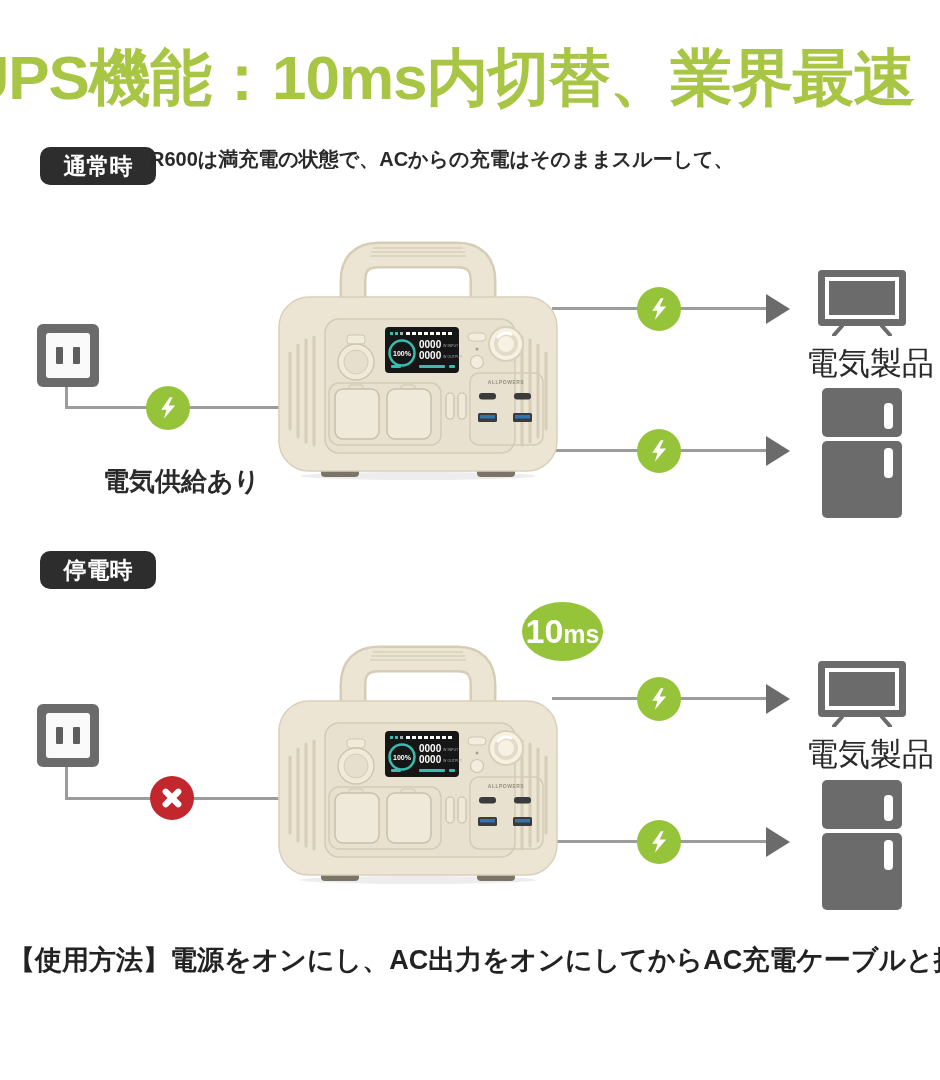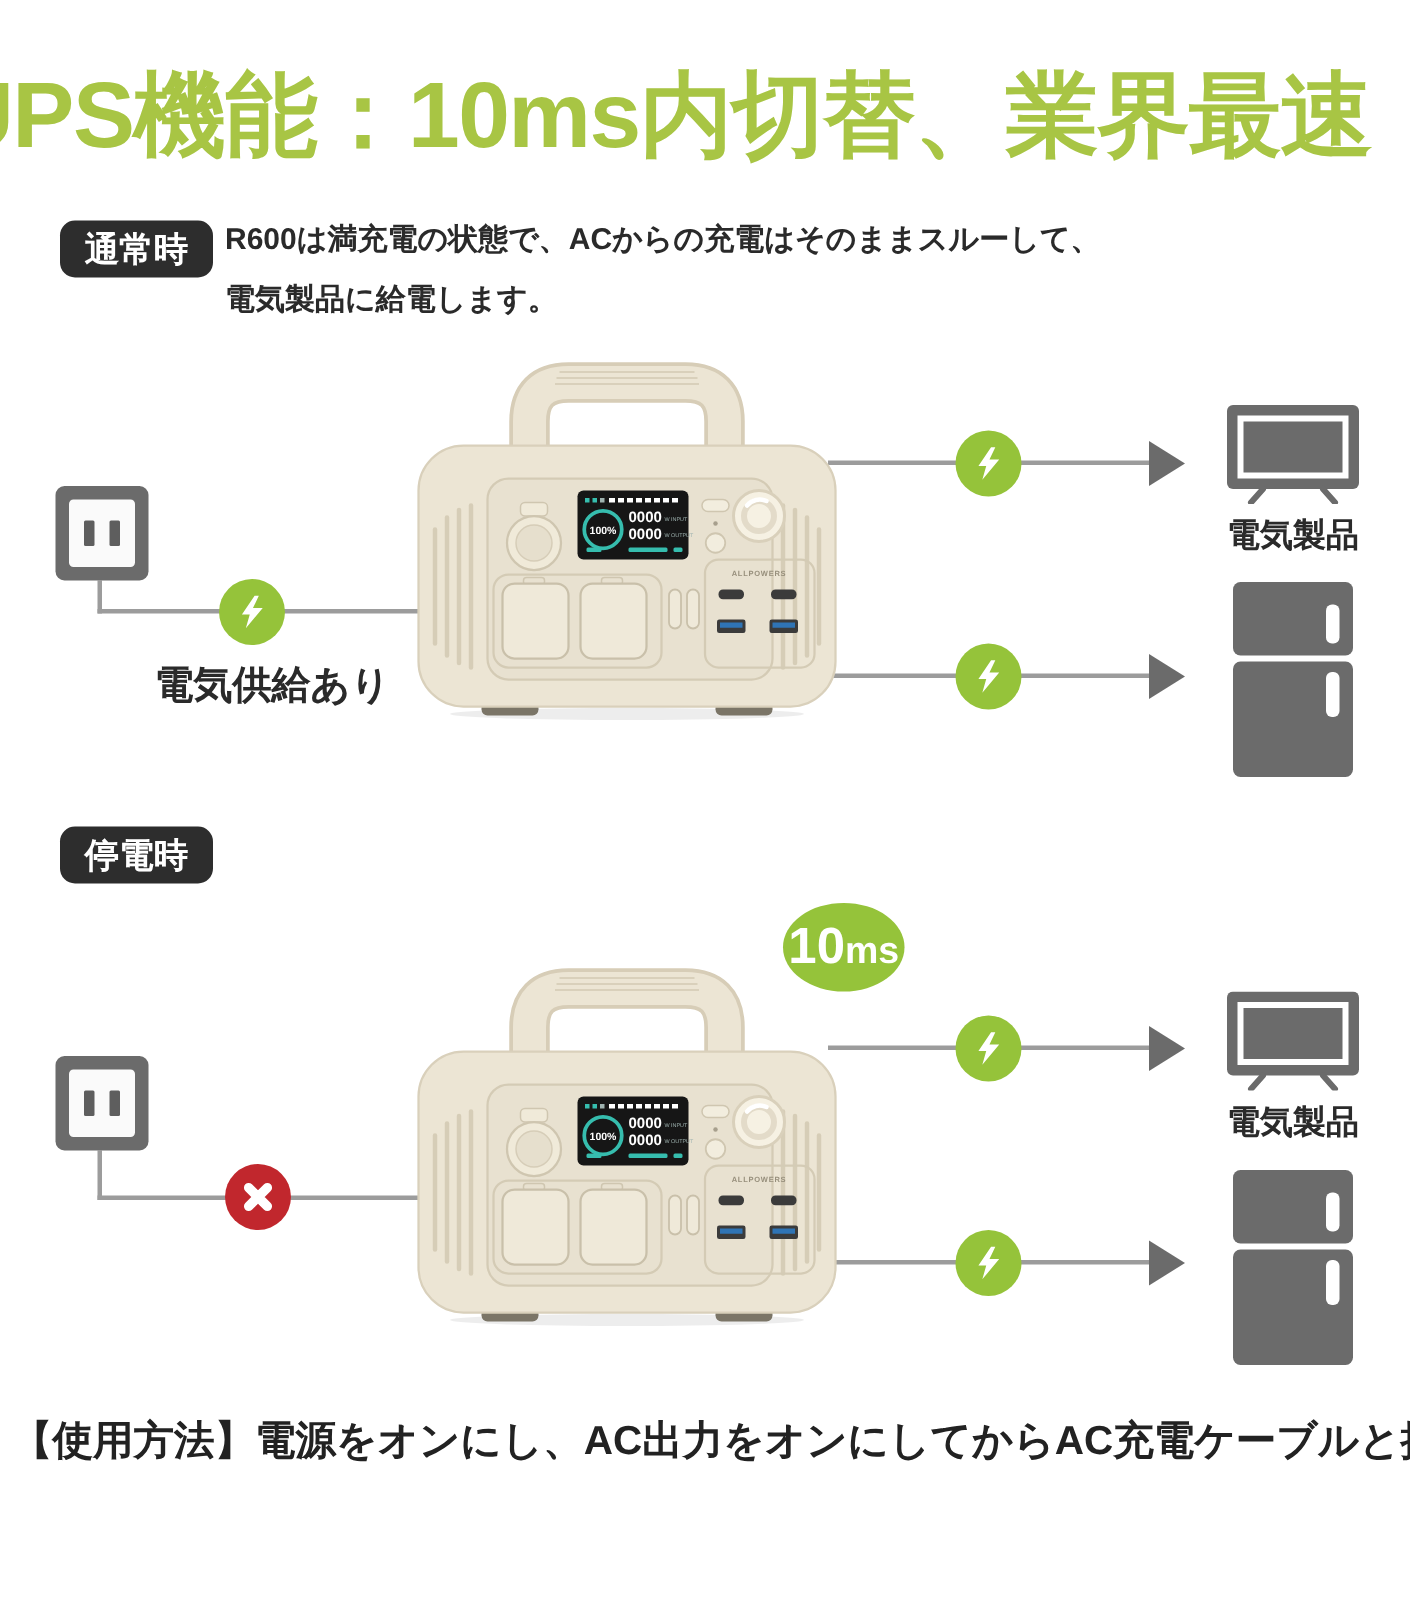--- a/index.html
+++ b/index.html
@@ -7,21 +7,21 @@
   .page{position:relative;width:940px;height:1080px;background:#fff;overflow:hidden;color:#2a2a2a;}
   .abs{position:absolute;}
 
   .title{
     top:42px;left:50%;transform:translateX(-50%);
     white-space:nowrap;font-size:62px;line-height:72px;font-weight:bold;
     color:var(--green,#a8c544);letter-spacing:-1px;
   }
 
   .badge{
-    width:102px;height:38px;background:var(--dark,#2d2d2d);color:#fff;
+    width:116px;height:38px;background:var(--dark,#2d2d2d);color:#fff;
     border-radius:10px;display:flex;align-items:center;justify-content:center;
     font-size:23px;font-weight:bold;
   }
   .desc{font-size:20px;font-weight:bold;color:#2a2a2a;white-space:nowrap;}
 
   .hline{height:3px;background:var(--line,#9c9c9c);}
   .vline{width:3px;background:var(--line,#9c9c9c);}
 
   .round-badge{
     width:44px;height:44px;border-radius:50%;
@@ -40,21 +40,21 @@
   .outlet{
     width:62px;height:63px;background:var(--gray_icon,#6b6b6b);border-radius:6px;
     display:flex;align-items:center;justify-content:center;
   }
   .outlet-inner{width:44px;height:45px;background:#fafafa;border-radius:3px;position:relative;}
   .outlet-slot{position:absolute;top:14px;width:7px;height:17px;background:#5e5e5e;border-radius:1px;}
   .outlet-slot.left{left:10px;}
   .outlet-slot.right{left:27px;}
 
   .supply-label{font-size:26px;font-weight:bold;white-space:nowrap;}
-  .appliance-label{width:112px;text-align:center;font-size:22px;font-weight:bold;white-space:nowrap;}
+  .appliance-label{width:112px;font-size:32px;font-weight:normal;white-space:nowrap;}
 
   .switch-badge{
     width:81px;height:59px;border-radius:50%;
     background:var(--circle_green,#95c33a);color:#fff;
     display:flex;align-items:baseline;justify-content:center;
     padding-top:0;box-sizing:border-box;
     font-weight:bold;line-height:59px;
   }
   .switch-badge .val{font-size:34px;}
   .switch-badge .unit{font-size:25px;}
@@ -182,34 +182,33 @@
     </symbol>
   </defs>
 </svg>
 
 <div class="page">
 
   <div class="abs title">UPS機能：10ms内切替、業界最速！</div>
 
   <div class="abs badge" style="left:40px;top:147px">通常時</div>
   <div class="abs desc" style="left:150px;top:146px">R600は満充電の状態で、ACからの充電はそのままスルーして、</div>
-  <div class="abs desc" style="left:150px;top:186px">電気製品に給電します。</div>
 
   <div class="abs vline" style="left:65px;top:387px;height:22px"></div>
   <div class="abs hline" style="left:65px;top:406px;width:230px"></div>
   <div class="abs hline" style="left:552px;top:307px;width:218px"></div>
   <div class="abs hline" style="left:552px;top:449px;width:218px"></div>
 
   <div class="abs outlet" style="left:37px;top:324px">
     <div class="outlet-inner">
       <div class="outlet-slot left"></div>
       <div class="outlet-slot right"></div>
     </div>
   </div>
-  <div class="abs supply-label" style="left:103px;top:439px">電気供給あり</div>
+  <div class="abs supply-label" style="left:103px;top:464px">電気供給あり</div>
 
   <div class="abs round-badge bolt-bg" style="left:146px;top:386px">
       <svg width="26" height="26">
         <use href="#sym-bolt"></use>
       </svg>
     </div>
   <div class="abs round-badge bolt-bg" style="left:637px;top:287px">
       <svg width="26" height="26">
         <use href="#sym-bolt"></use>
       </svg>

